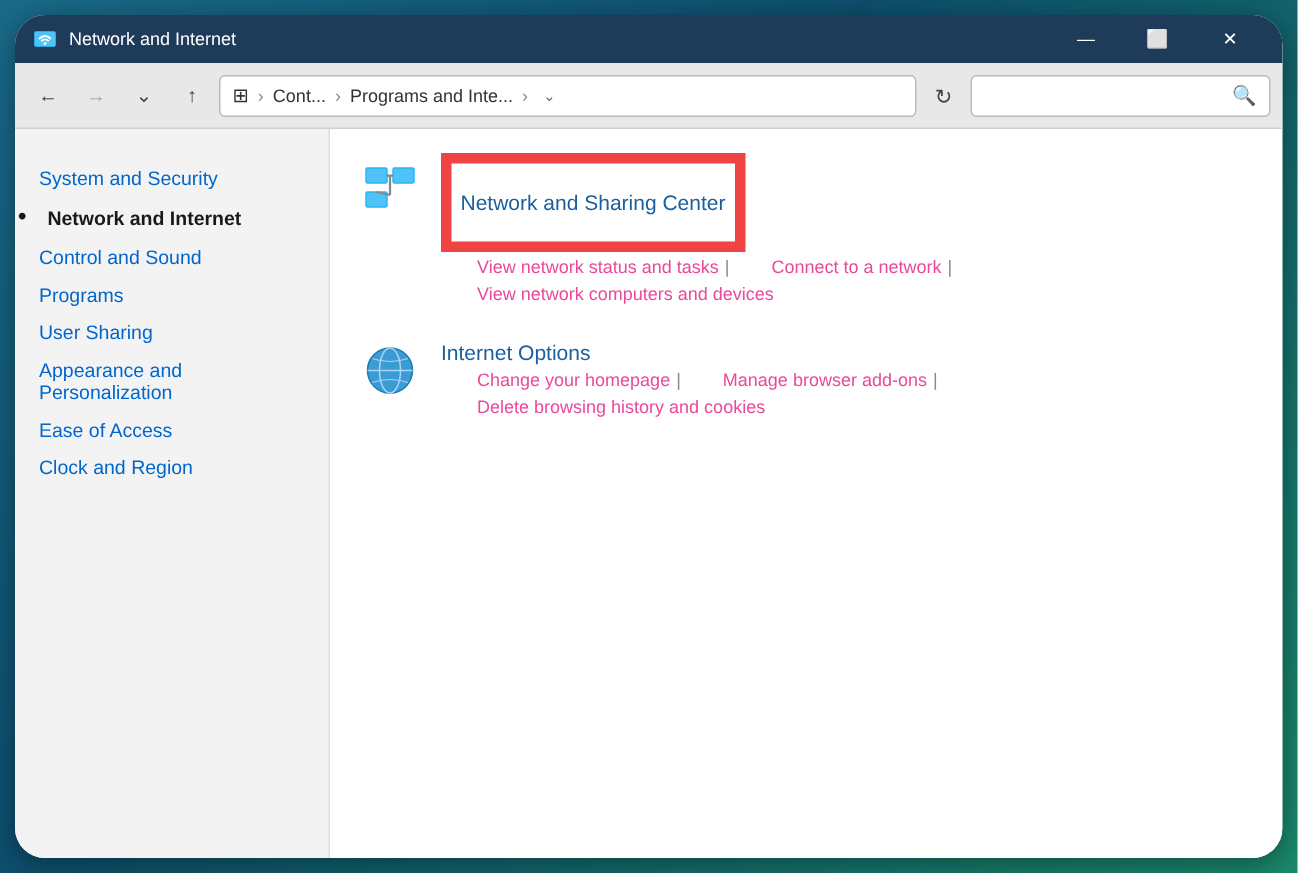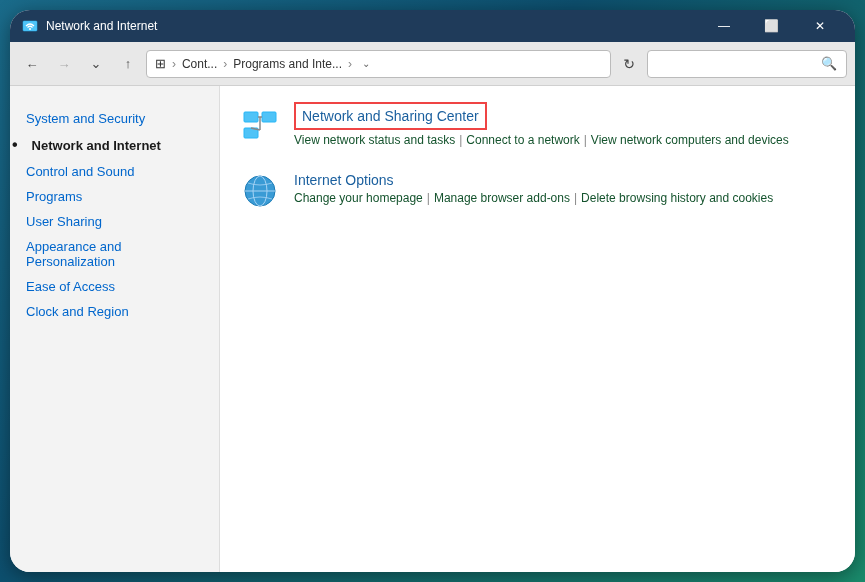--- a/index.html
+++ b/index.html
@@ -196,38 +196,39 @@
       align-items: center;
       justify-content: center;
     }
     .section-content {}
     .section-title {
       font-size: 14px;
       color: #1a5f9e;
       font-weight: 400;
       cursor: pointer;
       display: inline-block;
-      border: 2px solid #ef4444;
-      padding: 4px 6px;
+      border: 7px solid #ef4444;
+      padding: 18px 6px;
       margin-bottom: 3px;
     }
     .section-title.no-border {
       border: none;
       padding: 0;
     }
     .section-links {
       font-size: 12px;
       display: flex;
       gap: 4px;
       align-items: center;
       flex-wrap: wrap;
     }
     .section-link {
-      color: #14532d;
-      cursor: pointer;
+      color: #ec4899;
+      cursor: pointer;
+      margin-left: 24px;
     }
     .link-sep { color: #888; font-size: 12px; }
   </style>
 </head>
 <body>
 
 <div class="window">
 
   <div class="titlebar">
     <div class="titlebar-left">

